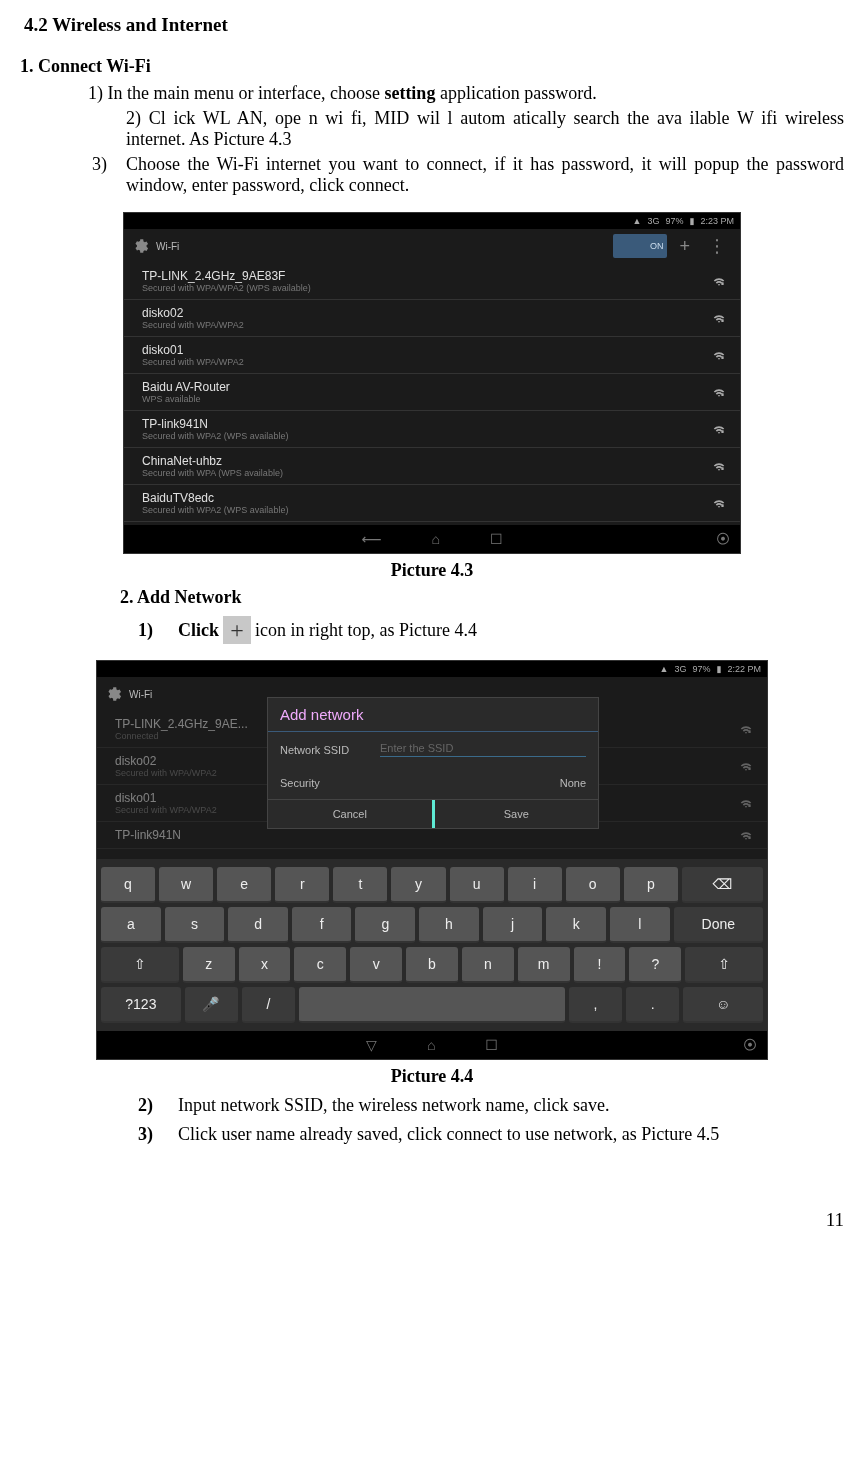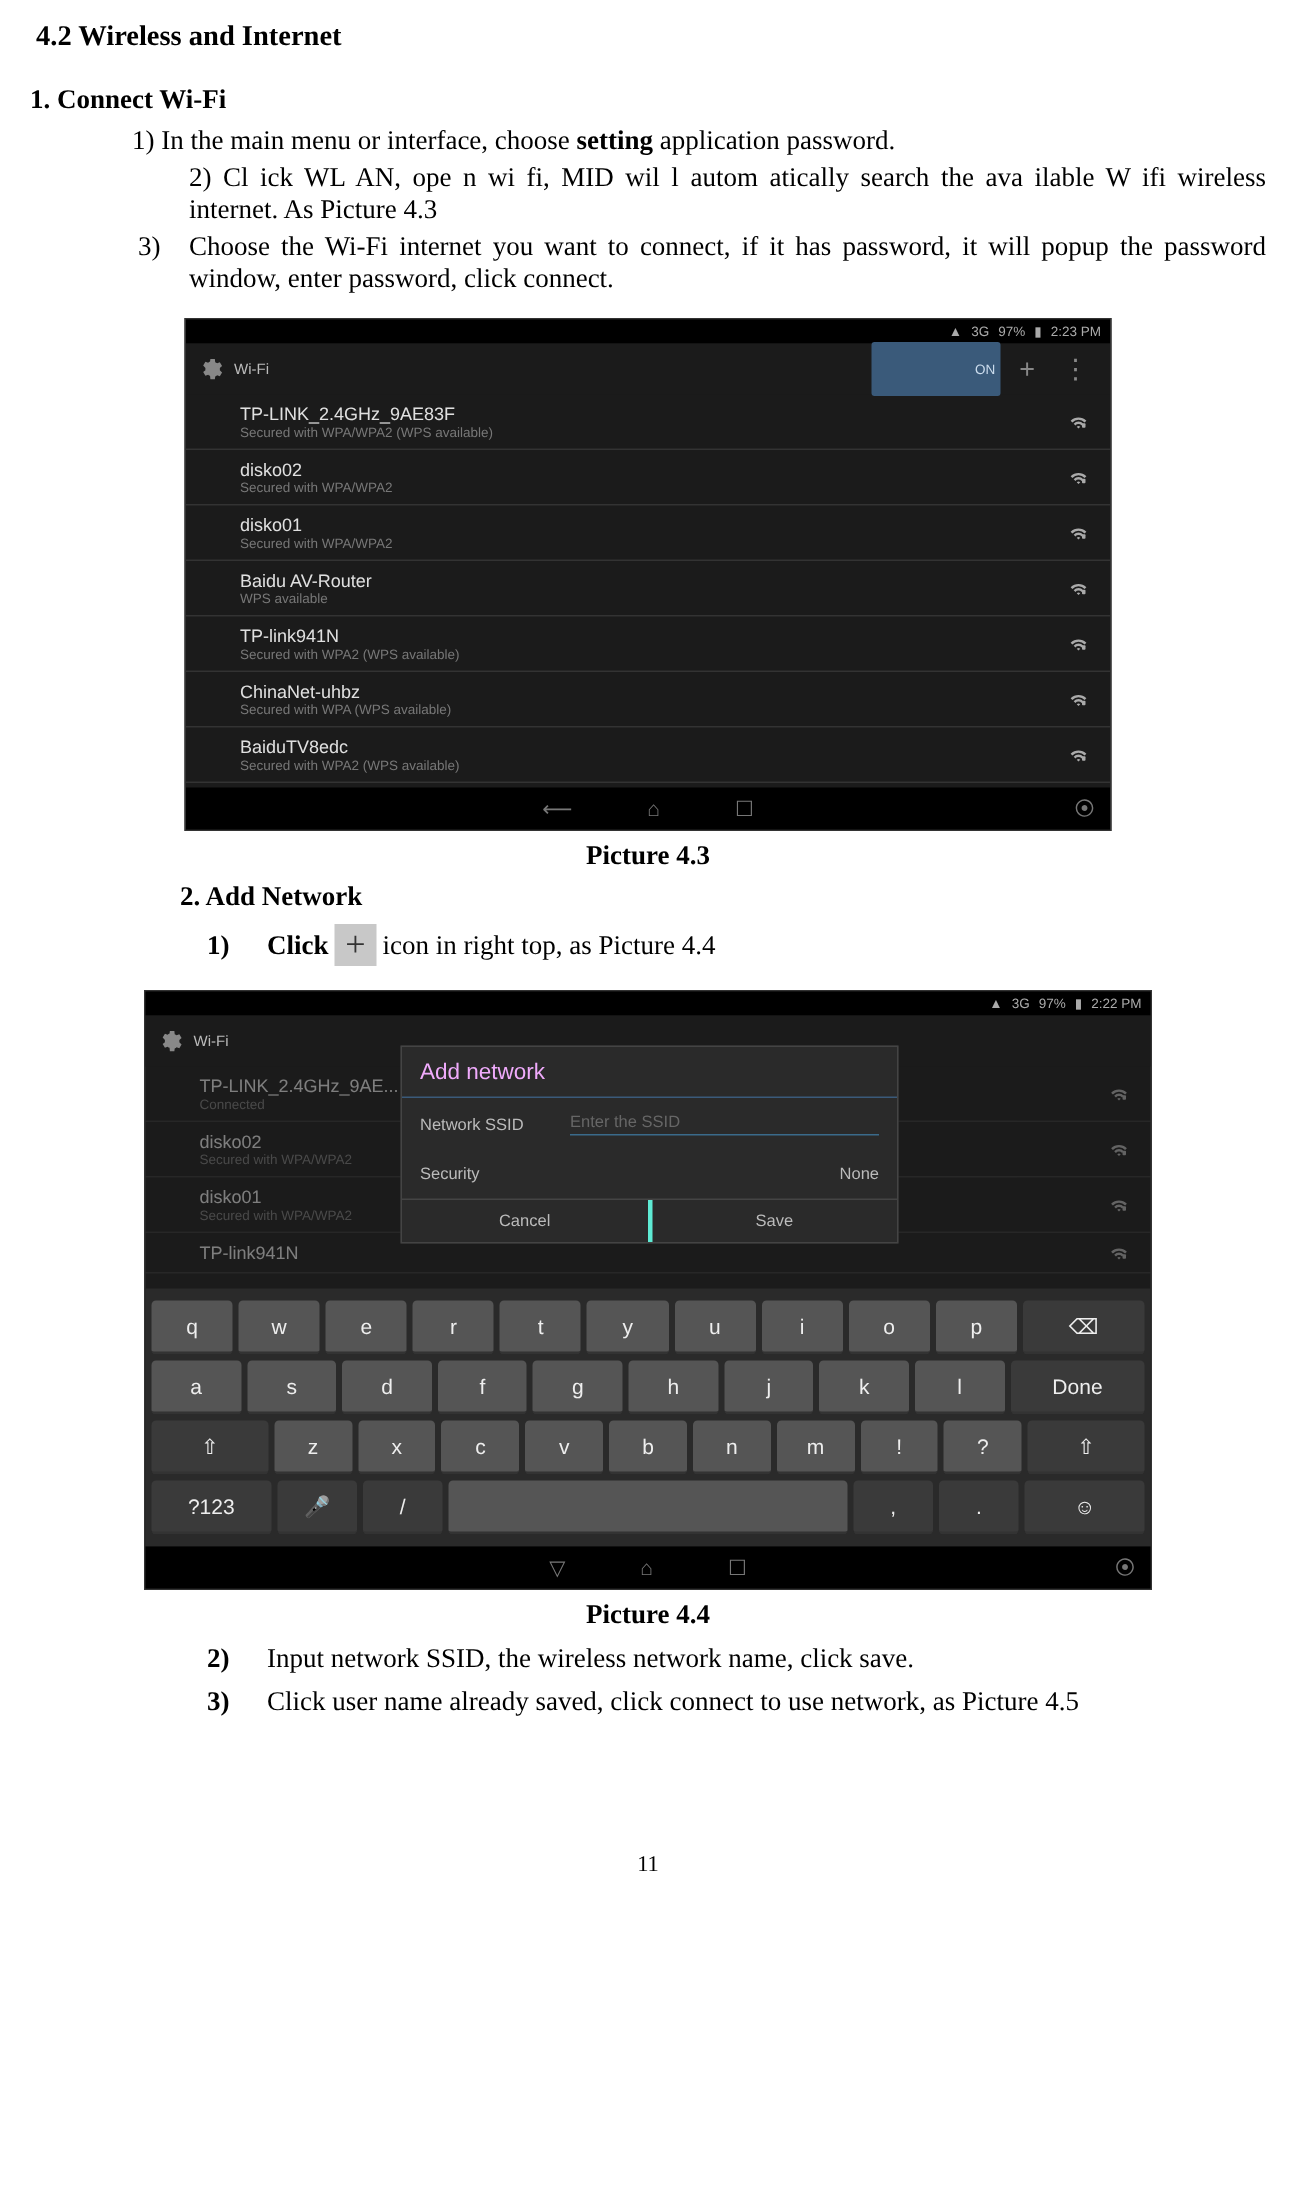--- a/index.html
+++ b/index.html
@@ -103,38 +103,37 @@
       height: 24px;
       gap: 6px;
     }
     .gear {
       width: 18px; height: 18px;
       display: inline-block;
     }
     .titlebar-txt { color: #bbb; font-size: 10px; }
     .toggle-on {
       margin-left: auto;
-      width: 50px; height: 36px;
+      width: 50px; height: 24px;
       background: #3a5a7a;
       color: #cde;
       display: flex; align-items: center; justify-content: flex-end;
       padding-right: 4px;
       font-size: 9px;
       border-radius: 2px;
-      padding-left: 32px;
     }
     .iconbtn {
       color: #888;
       font-size: 18px;
       padding: 0 6px;
     }
     .net-list { }
     .net-item {
       border-bottom: 1px solid #333;
-      padding: 6px 14px 6px 36px;
+      padding: 6px 14px 6px 18px;
       display: flex;
       align-items: center;
     }
     .net-left { flex: 1; }
     .net-name { color: #e0e0e0; font-size: 12px; }
     .net-sub { color: #777; font-size: 9px; }
     .wifi-icon {
       width: 14px; height: 14px;
       display: inline-block;
     }
@@ -195,21 +194,21 @@
       display: flex;
       align-items: center;
       justify-content: center;
       font-size: 14px;
       border-bottom: 2px solid #333;
       min-width: 0;
     }
     .key-wide { flex: 1.5; }
     .key-dark { background: #3a3a3a; }
     .key-space { flex: 5; }
-    .pagenum { text-align: center; font-size: 15px; margin-top: 90px; }
+    .pagenum { text-align: right; font-size: 19px; margin-top: 64px; }
   </style>
 </head>
 <body>
 
 <h2 class="heading-main">4.2 Wireless and Internet</h2>
 
 <div class="subheading">1. Connect Wi-Fi</div>
 
 <div class="item-line">
   <span>1) In the main menu or interface, choose </span><span class="bold">setting</span><span> application password.</span>

